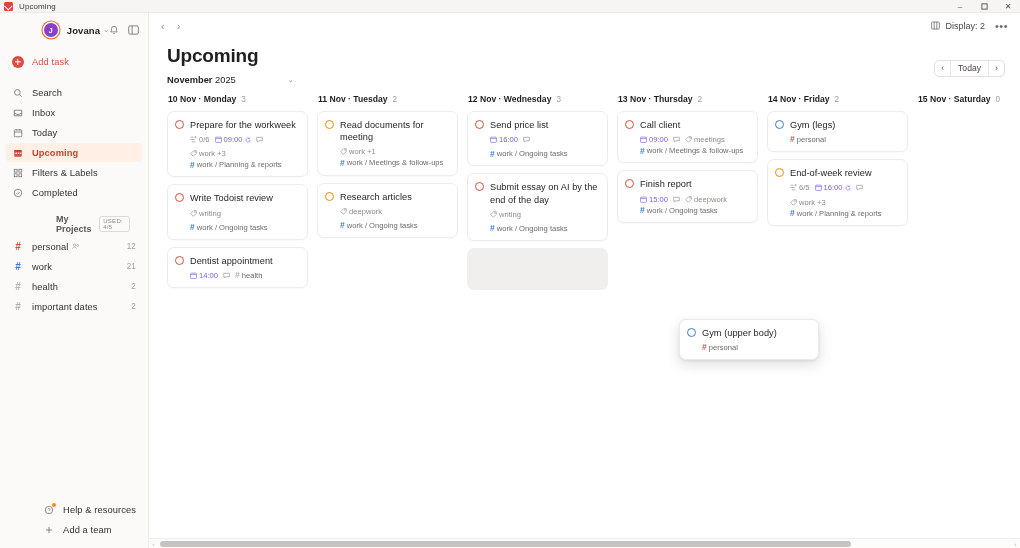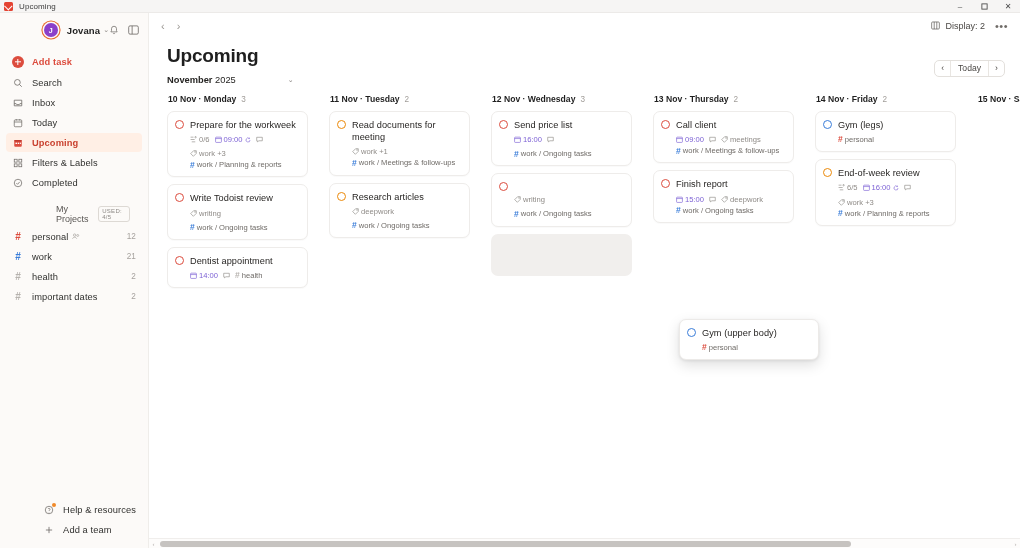--- a/index.html
+++ b/index.html
@@ -53,37 +53,37 @@
   .sb-top-actions { margin-left: auto; display: flex; gap: 9px; align-items: center; }
   .ico { color: #6f6b67; display: inline-flex; align-items: center; justify-content: center; }
 
   .sb-nav { padding: 4px 6px 0 6px; }
   .sb-item {
     display: flex; align-items: center; height: 19px; padding: 0 6px;
     border-radius: 4px; font-size: 9.3px; color: #30302e; margin-bottom: 1px;
     letter-spacing: .1px;
   }
   .sb-item .ico { width: 12px; margin-right: 8px; flex: none; }
-  .sb-item.add { color: #dc4c3e; font-weight: bold; height: 21px; margin-bottom: 1px; }
+  .sb-item.add { color: #dc4c3e; font-weight: normal; height: 21px; margin-bottom: 11px; }
   .sb-item.active { background: #ffefe5; color: #c9412f; font-weight: bold; }
   .sb-item .count { margin-left: auto; font-size: 8.2px; color: #a5a19d; font-weight: normal; }
 
   .plus-circle {
     width: 12px; height: 12px; border-radius: 50%; background: #dc4c3e; position: relative; flex: none;
   }
   .plus-circle::before, .plus-circle::after {
     content: ""; position: absolute; background: #fff; left: 50%; top: 50%;
   }
   .plus-circle::before { width: 6px; height: 1.4px; transform: translate(-50%,-50%); }
   .plus-circle::after { width: 1.4px; height: 6px; transform: translate(-50%,-50%); }
 
   .sb-section {
     display: flex; align-items: center; padding: 0 12px; margin-top: 12px; margin-bottom: 3px;
   }
-  .sb-section-label { font-size: 9px; font-weight: normal; color: #595653; padding-left: 38px; }
+  .sb-section-label { font-size: 9px; font-weight: bold; color: #595653; padding-left: 38px; }
   .used-badge {
     margin-left: 6px; font-size: 6px; letter-spacing: .3px; color: #8d8985;
     border: 1px solid #ddd9d4; border-radius: 3px; padding: 1px 3px; text-transform: uppercase;
   }
   .hash { font-size: 10px; font-weight: bold; line-height: 1; }
   .proj-extra { margin-left: 4px; color: #a5a19d; font-size: 8px; }
 
   .sb-bottom { margin-top: auto; padding: 0 6px 8px 6px; }
   .dotmark {
     position: absolute; top: -2px; right: -1px; width: 4px; height: 4px;
@@ -109,21 +109,21 @@
     border-radius: 5px; overflow: hidden; height: 17px; background: #fff;
   }
   .today-group > div {
     display: flex; align-items: center; justify-content: center; font-size: 8.6px; color: #4b4845;
   }
   .tg-arrow { width: 15px; color: #8b8782; font-size: 8px; }
   .tg-mid { padding: 0 7px; border-left: 1px solid #e9e6e2; border-right: 1px solid #e9e6e2; }
 
   
   .board {
-    flex: 1; display: flex; padding: 9px 0 0 18px; gap: 12px; overflow: hidden; position: relative;
+    flex: 1; display: flex; padding: 9px 0 0 18px; gap: 0; overflow: hidden; position: relative;
   }
   .col { width: 150px; flex: none; padding-right: 9px; }
   .col-head { display: flex; align-items: baseline; margin-bottom: 7px; padding-left: 1px; }
   .col-date { font-size: 8.6px; font-weight: bold; color: #1f1f1f; }
   .col-count { font-size: 8.2px; color: #a19d99; margin-left: 5px; }
 
   .card {
     background: #fff; border: 1px solid #eeecea; border-radius: 7px;
     padding: 7px 8px 7px 7px; margin-bottom: 7px;
     box-shadow: 0 1px 1px rgba(0,0,0,0.025);
@@ -589,20 +589,21 @@
             <span class="meta-item meta-proj">
               <span class="hash" style="color:#3a7dd9">#</span>
               <span>work / Ongoing tasks</span>
             </span>
           </div>
         </div>
 
         <div class="card">
           <div class="card-row">
             <span class="check"></span>
+            <span class="card-title">Submit essay on AI by the end of the day</span>
           </div>
           <div class="meta">
             <span class="meta-item">
               <span>
                 <svg width="7" height="7" viewBox="0 0 12 12" fill="none" stroke="#8f8b87" stroke-width="1.1">
                     <path d="M6.2 1.2H10.8V5.8L5.8 10.8 1.2 6.2z"></path>
                     <circle cx="8.6" cy="3.4" r="0.6"></circle>
                   </svg>
               </span>
               <span>writing</span>

